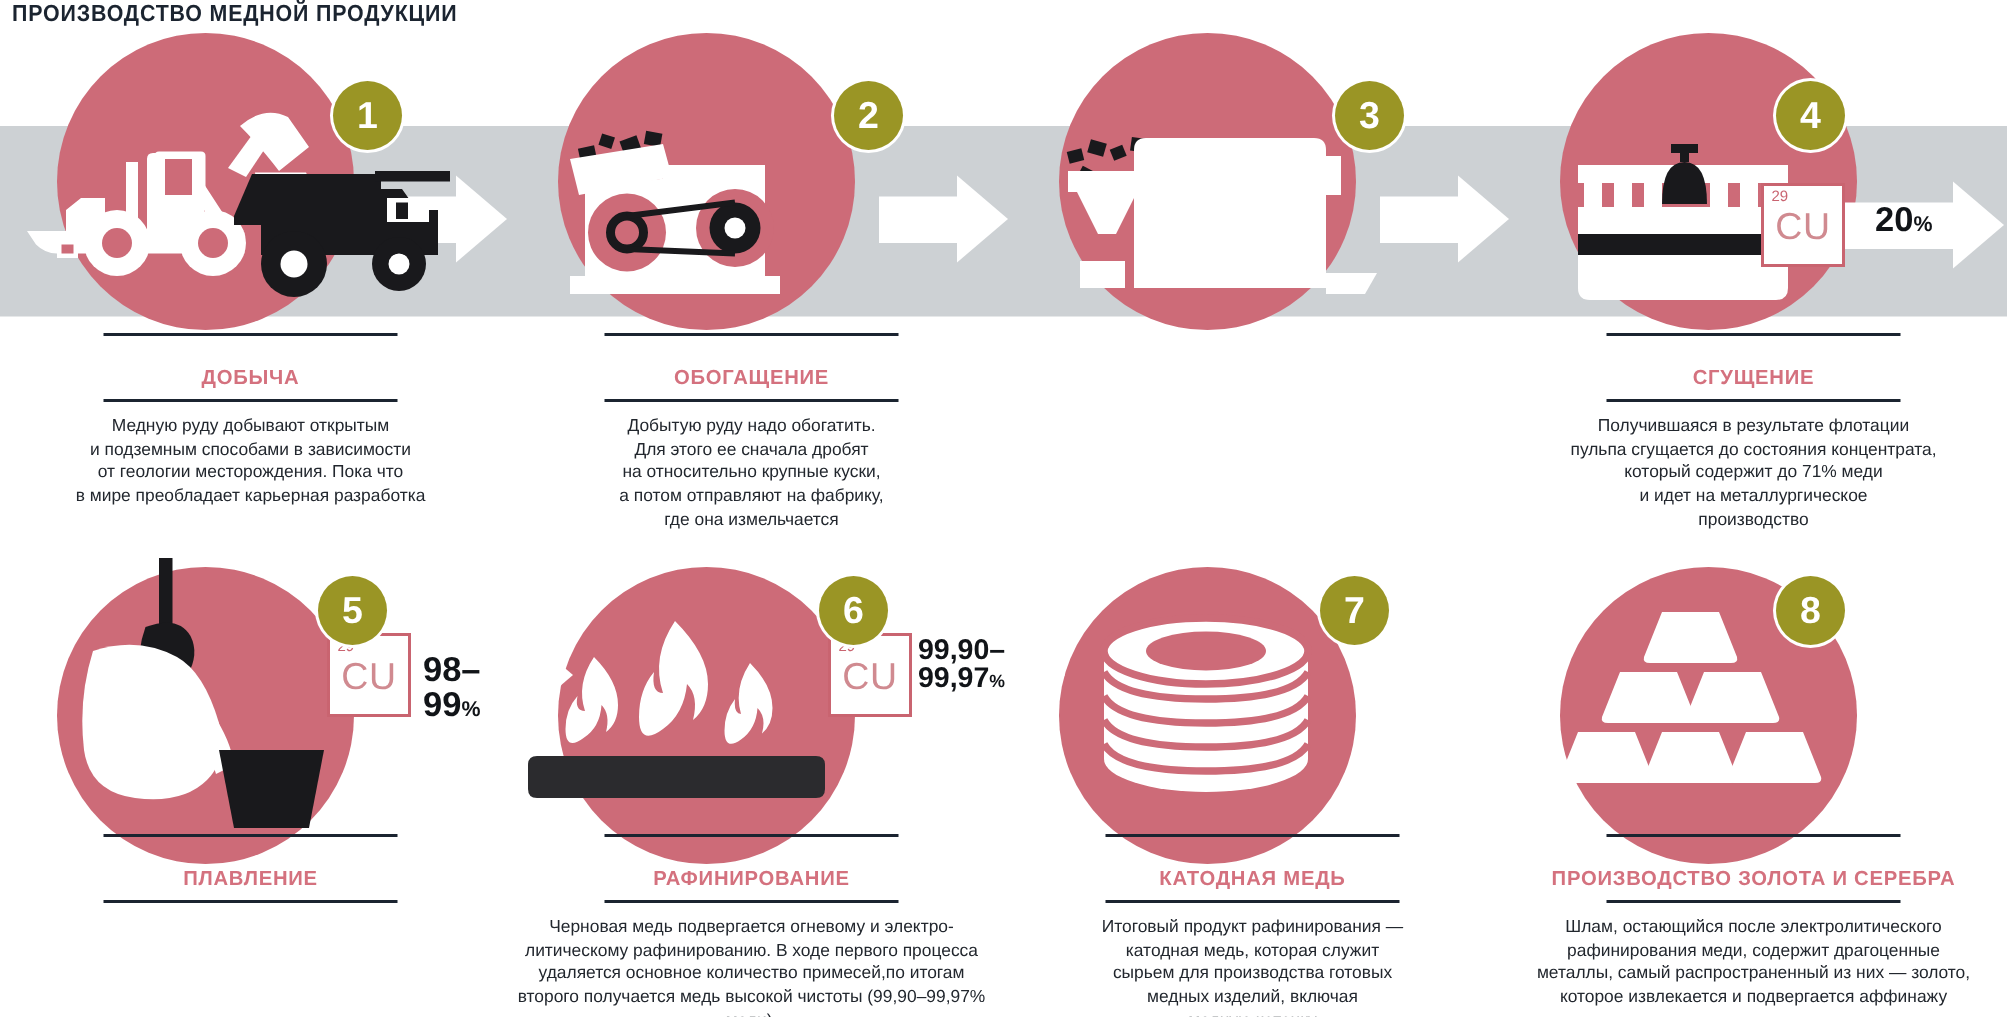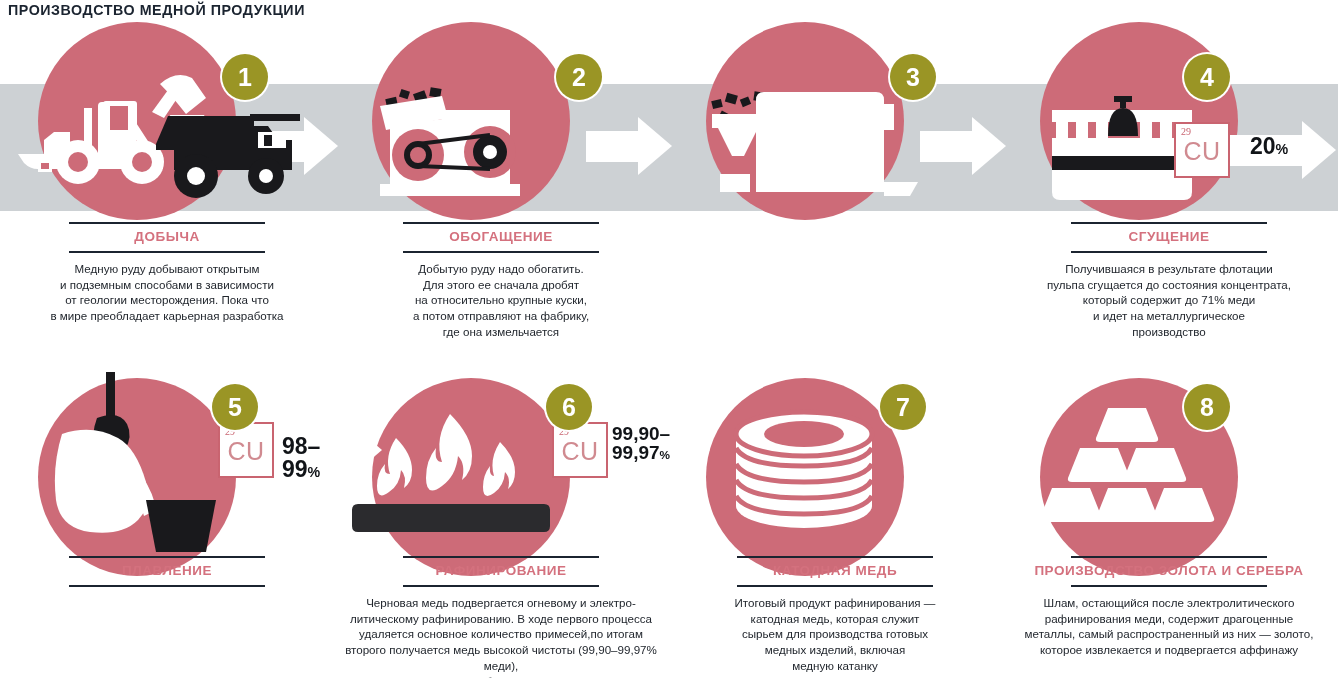--- a/index.html
+++ b/index.html
@@ -103,21 +103,21 @@
     width: 56px; height: 56px;
     background: #ffffff;
     border: 2px solid #c96470;
     z-index: 7;
   }
   .cu-badge .cu-num {
     position: absolute;
     left: 5px; top: 2px;
     font-size: 10px;
     color: #c96470;
-    font-family: Liberation Serif, serif;
+    font-family: Liberation Sans, sans-serif;
   }
   .cu-badge .cu-sym {
     position: absolute;
     left: 0; right: 0; top: 13px;
     text-align: center;
     font-size: 25px;
     color: #d08a90;
     letter-spacing: 0.5px;
     font-family: "Liberation Sans", sans-serif;
   }
@@ -141,21 +141,21 @@
   .cap-rule {
     width: 196px; height: 2px;
     background: #1b2430;
     margin: 0 auto;
   }
   .cap-title {
     color: #d4717e;
     font-size: 13.5px;
     font-weight: bold;
     letter-spacing: 0.5px;
-    padding: 5px 4px 6px;
+    padding: 20px 4px 6px;
     line-height: 1.18;
     font-family: "Liberation Sans", sans-serif;
   }
   .cap-body {
     font-size: 11.6px;
     color: #22272e;
     line-height: 1.36;
     padding-top: 8px;
     white-space: pre-line;
     font-family: "Liberation Sans", sans-serif;

